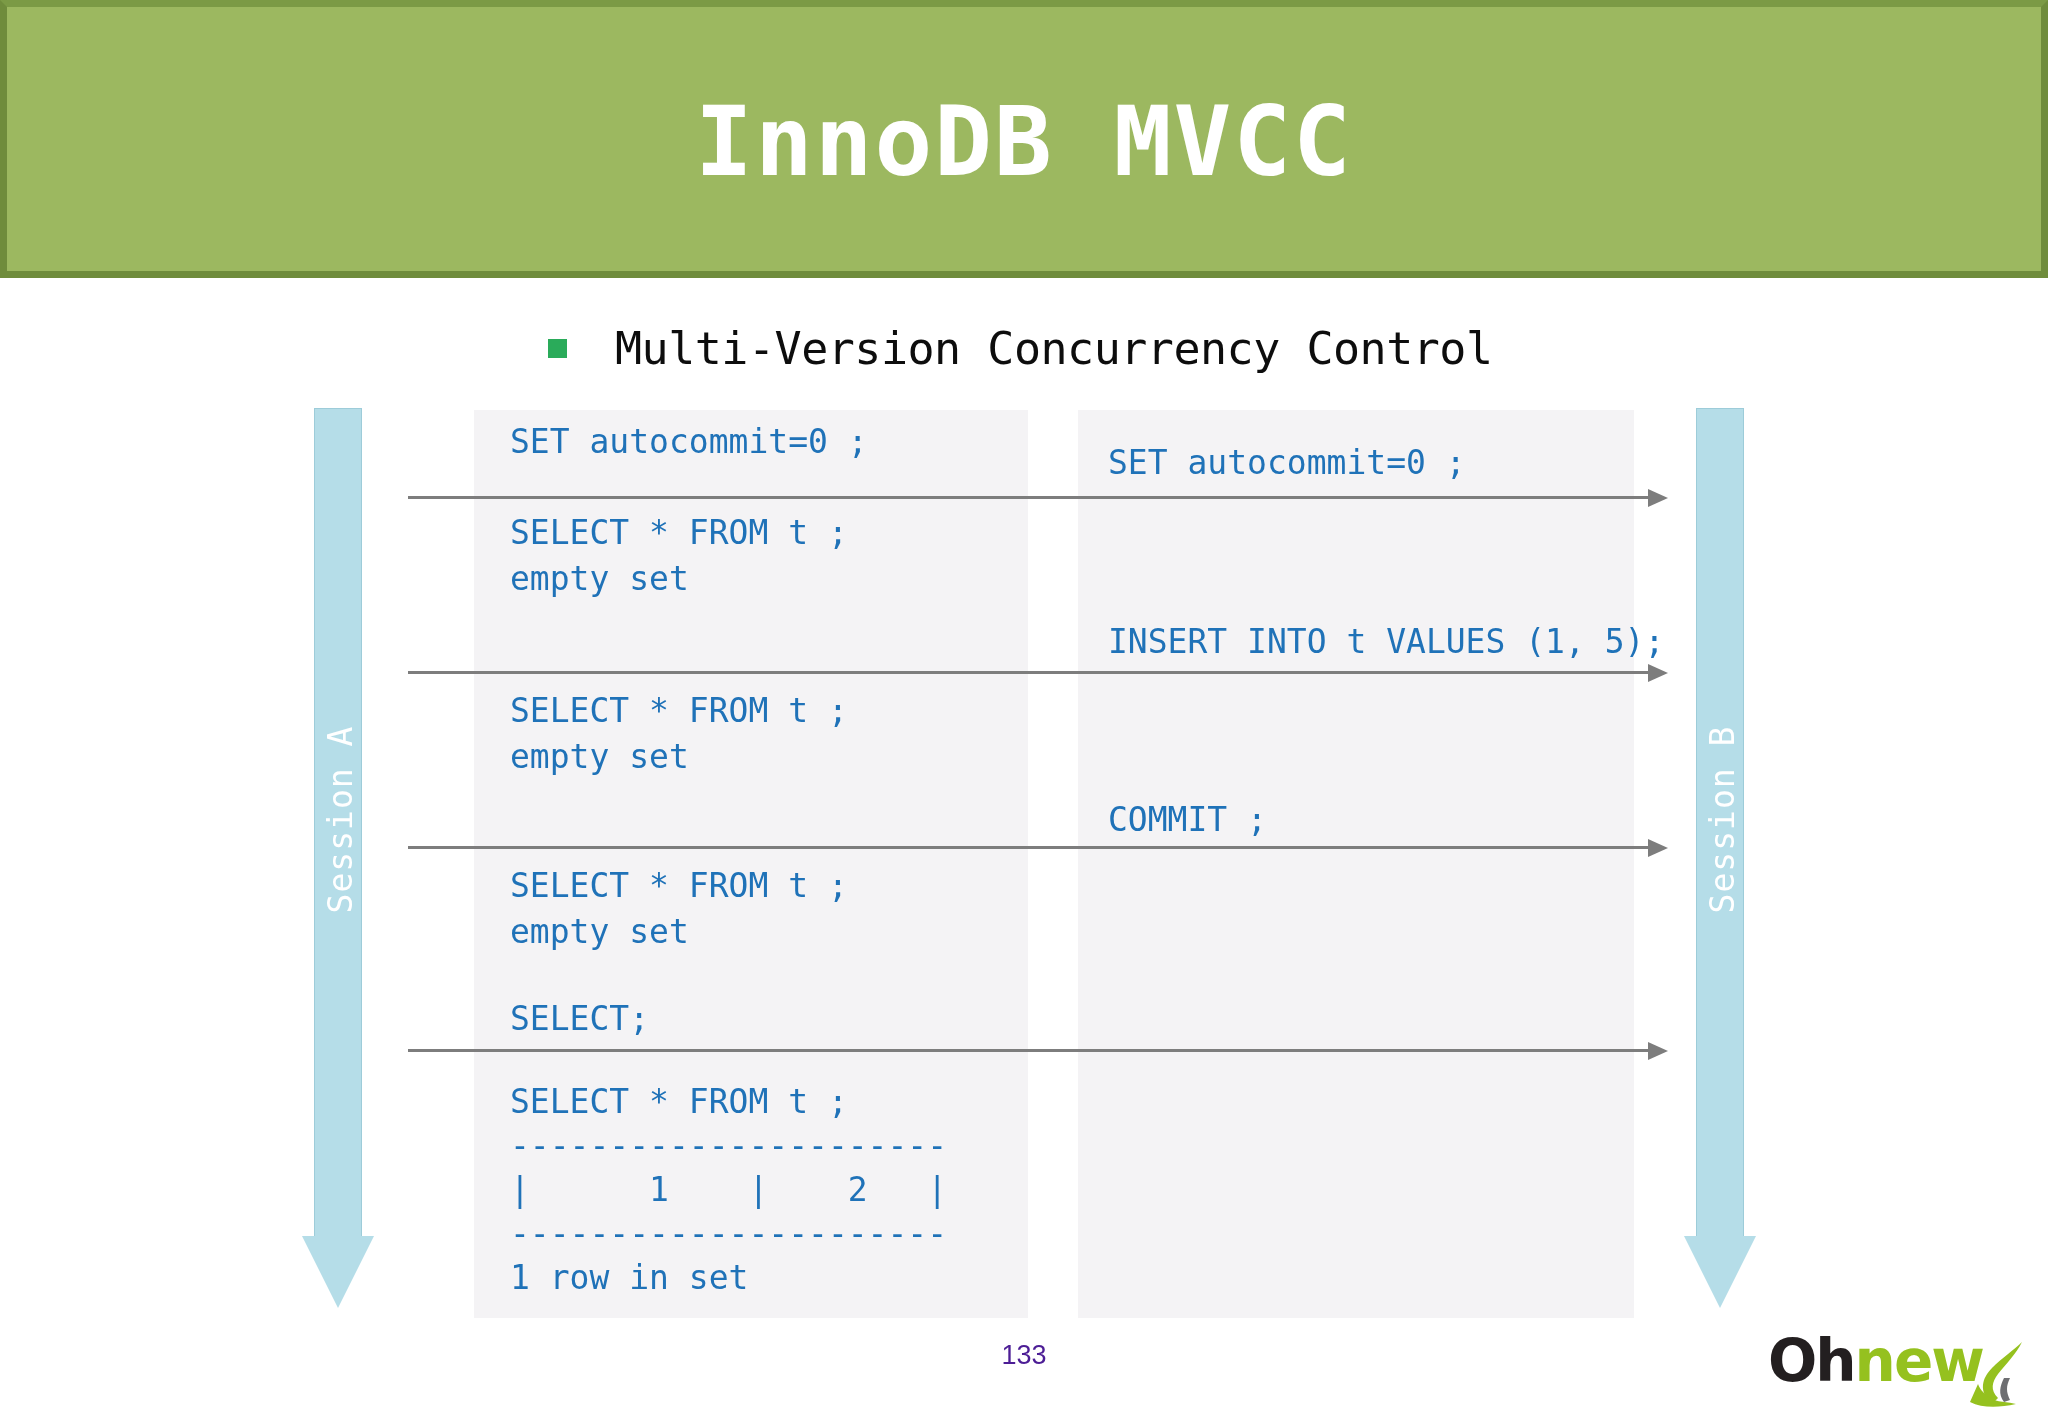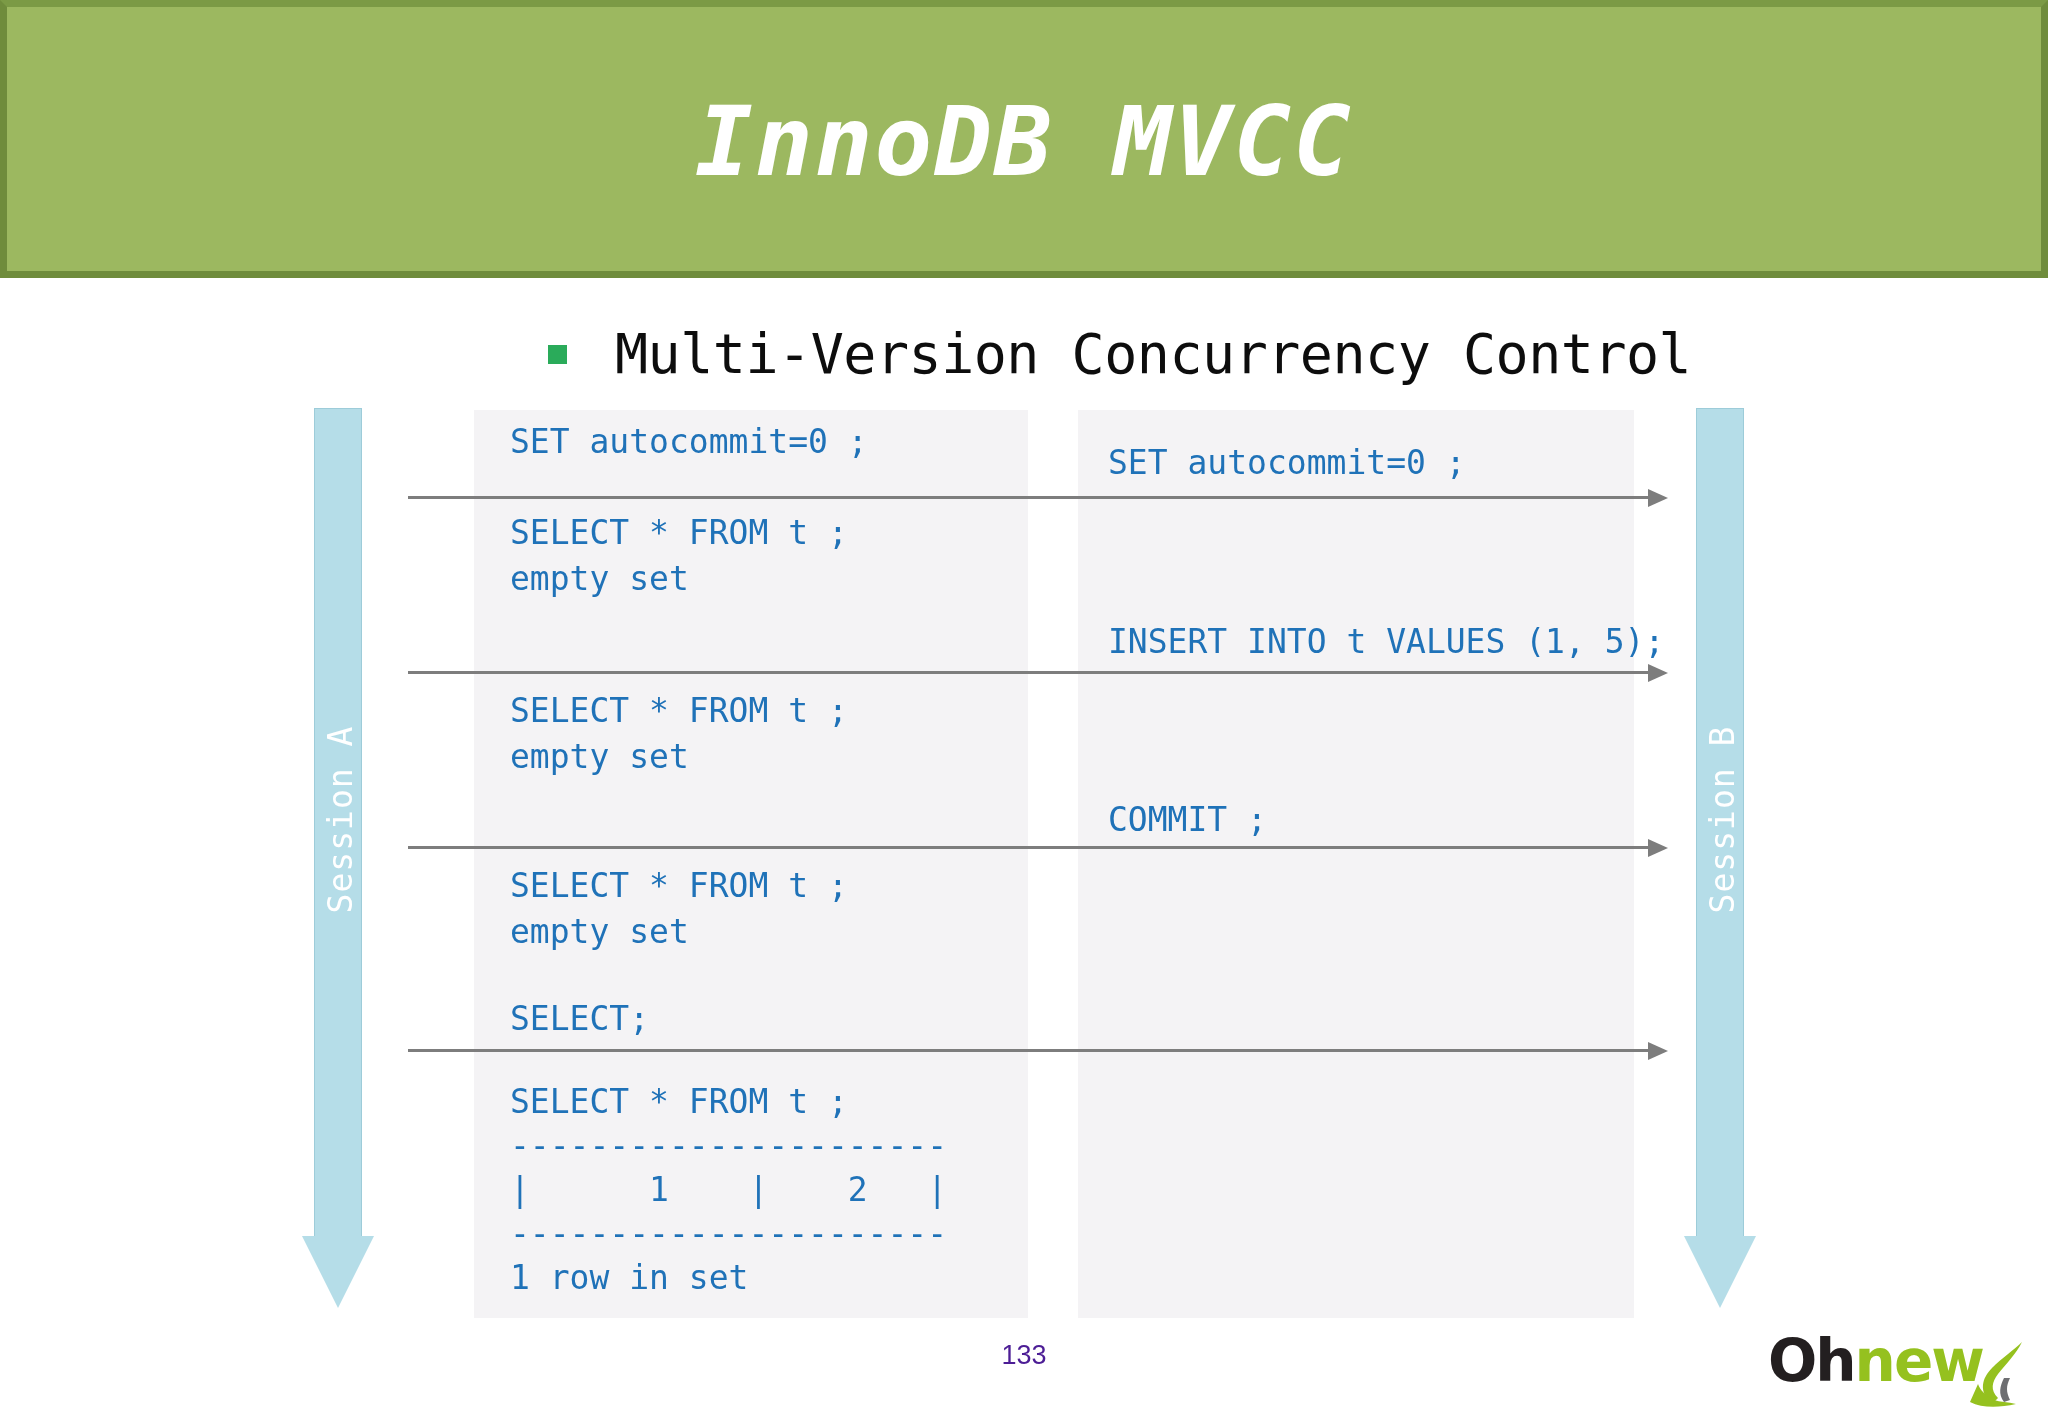--- a/index.html
+++ b/index.html
@@ -18,21 +18,20 @@
   
   .banner {
     position: absolute;
     left: 0; top: 0;
     width: 2048px; height: 278px;
     background: #9cb860;
     border-bottom: 7px solid #6f8c3c;
     border-left: 7px solid #6f8c3c;
     border-right: 7px solid #6f8c3c;
     border-top: 7px solid #7b9a45;
-    font-style: italic;
   }
   .banner-title {
     position: absolute;
     left: 0; top: 0;
     width: 100%;
     text-align: center;
     line-height: 271px;
     font-family: "DejaVu Sans Mono", monospace;
     font-size: 96px;
     font-weight: bold;
@@ -48,21 +47,21 @@
     align-items: center;
     gap: 48px;
   }
   .bullet-square {
     width: 19px; height: 19px;
     background: #2aab5a;
     flex: 0 0 auto;
   }
   .bullet-text {
     font-family: "DejaVu Sans Mono", monospace;
-    font-size: 55px;
+    font-size: 45px;
     color: #0d0d0d;
     white-space: nowrap;
     letter-spacing: -0.5px;
   }
 
   
   .session-arrow {
     position: absolute;
     width: 72px;
     height: 900px;

